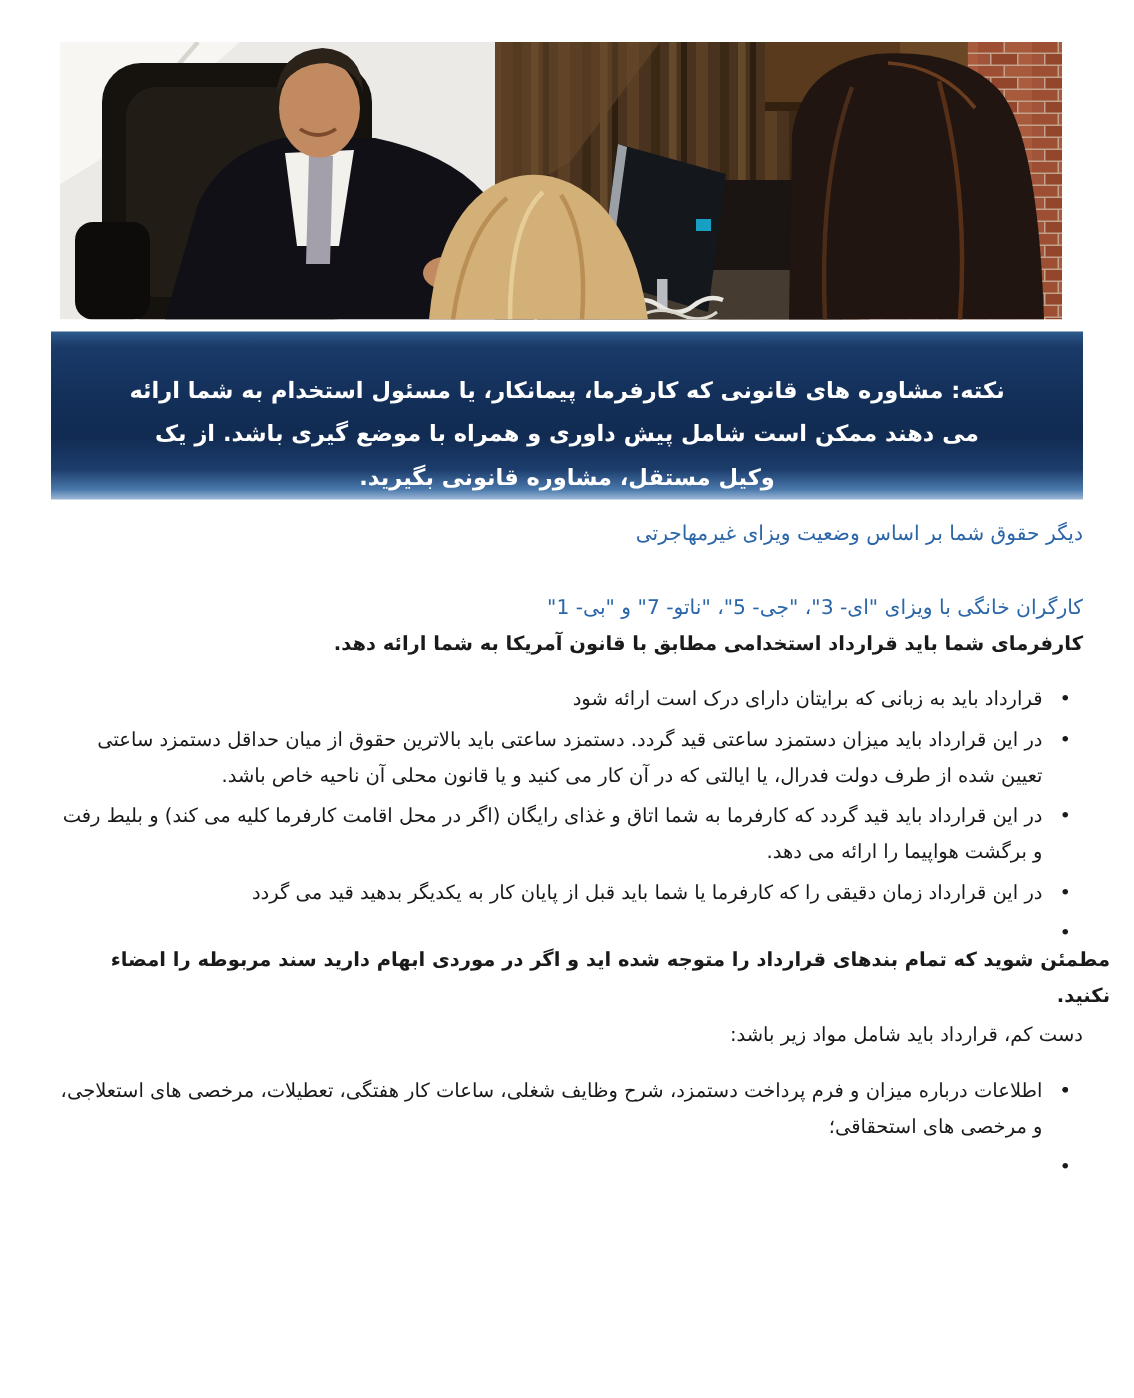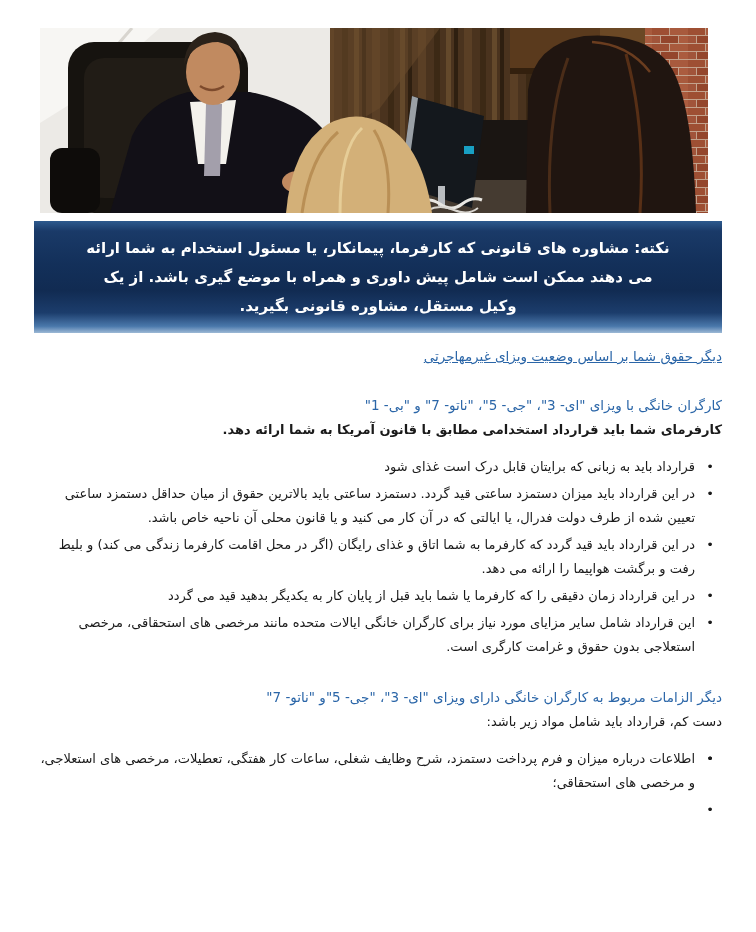--- a/index.html
+++ b/index.html
@@ -12,31 +12,31 @@
 
   
   .photo{
     display:block;margin:28px 0 0 40px;width:668px;height:185px;
   }
 
   
   .note-box{
     margin:8px 34px 0 34px;height:112px;box-sizing:border-box;
     background:linear-gradient(180deg,#2d5a8e 0%,#1a3a68 9%,#13305a 38%,#112b52 62%,#1c3d6c 82%,#4a78ab 94%,#9db9d6 100%);
-    display:flex;align-items:center;justify-content:center;
+    display:flex;align-items:flex-end;justify-content:center;
     padding:0 52px;
   }
   .note-box p{
     margin:0;direction:rtl;text-align:center;color:#ffffff;
     font-size:15px;line-height:29px;font-weight:bold;
   }
 
   
   .content{direction:rtl;text-align:right;padding:0 34px;color:#1a1a1a;font-size:13px;line-height:24px;}
-  .intro-heading{margin:12px 0 16px 0;color:#2b66a8;font-size:13.5px;line-height:22px;font-weight:normal;text-decoration:underline;}
+  .intro-heading{margin:12px 0 16px 0;color:#2b66a8;font-size:13.5px;line-height:22px;font-weight:normal;}
   .sec-heading{margin:27px 0 0 0;color:#2b66a8;font-size:13.5px;line-height:22px;font-weight:normal;}
   .sec-intro{margin:2px 0 0 0;font-weight:bold;}
   .sec-intro.bold{font-weight:normal;}
   .blist{margin:13px 0 0 0;}
   .li{position:relative;padding-right:27px;margin:0 0 3px 0;}
   .dot{position:absolute;right:8px;top:0;font-size:13px;}
   .warning{margin:21px -18px 0 0;font-weight:bold;}
 </style>
 </head>
 <body>
@@ -129,29 +129,29 @@
   </div>
 
   <div class="content">
 
     <p class="intro-heading">دیگر حقوق شما بر اساس وضعیت ویزای غیرمهاجرتی</p>
 
     <p class="sec-heading">کارگران خانگی با ویزای "ای- 3"، "جی- 5"، "ناتو- 7" و "بی- 1"</p>
     <p class="sec-intro">کارفرمای شما باید قرارداد استخدامی مطابق با قانون آمریکا به شما ارائه دهد.</p>
 
     <div class="blist">
-        <div class="li"><span class="dot">•</span><span>قرارداد باید به زبانی که برایتان قابل درک است غذای شود</span></div>
+        <div class="li"><span class="dot">•</span><span>قرارداد باید به زبانی که برایتان دارای درک است ارائه شود</span></div>
         <div class="li"><span class="dot">•</span><span>در این قرارداد باید میزان دستمزد ساعتی قید گردد. دستمزد ساعتی باید بالاترین حقوق از میان حداقل دستمزد ساعتی تعیین شده از طرف دولت فدرال، یا ایالتی که در آن کار می کنید و یا قانون محلی آن ناحیه خاص باشد.</span></div>
-        <div class="li"><span class="dot">•</span><span>در این قرارداد باید قید گردد که کارفرما به شما اتاق و غذای رایگان (اگر در محل اقامت کارفرما زندگی می کند) و بلیط رفت و برگشت هواپیما را ارائه می دهد.</span></div>
+        <div class="li"><span class="dot">•</span><span>در این قرارداد باید قید گردد که کارفرما به شما اتاق و غذای رایگان (اگر در محل اقامت کارفرما کلیه می کند) و بلیط رفت و برگشت هواپیما را ارائه می دهد.</span></div>
         <div class="li"><span class="dot">•</span><span>در این قرارداد زمان دقیقی را که کارفرما یا شما باید قبل از پایان کار به یکدیگر بدهید قید می گردد</span></div>
-        <div class="li"><span class="dot">•</span><span>این قرارداد شامل سایر مزایای مورد نیاز برای کارگران خانگی ایالات متحده مانند مرخصی های استحقاقی، مرخصی استعلاجی بدون حقوق و غرامت کارگری است.</span></div>
+        <div class="li"><span class="dot">•</span></div>
       </div>
 
+    <p class="warning">مطمئن شوید که تمام بندهای قرارداد را متوجه شده اید و اگر در موردی ابهام دارید سند مربوطه را امضاء نکنید.</p>
 
-    <p class="sec-heading">دیگر الزامات مربوط به کارگران خانگی دارای ویزای "ای- 3"، "جی- 5"و "ناتو- 7"</p>
     <p class="sec-intro bold">دست کم، قرارداد باید شامل مواد زیر باشد:</p>
 
     <div class="blist">
         <div class="li"><span class="dot">•</span></div>
         <div class="li"><span class="dot">•</span><span>اطلاعات درباره میزان و فرم پرداخت دستمزد، شرح وظایف شغلی، ساعات کار هفتگی، تعطیلات، مرخصی های استعلاجی، و مرخصی های استحقاقی؛</span></div>
         <div class="li"><span class="dot">•</span></div>
       </div>
 
   </div>
 </div>

